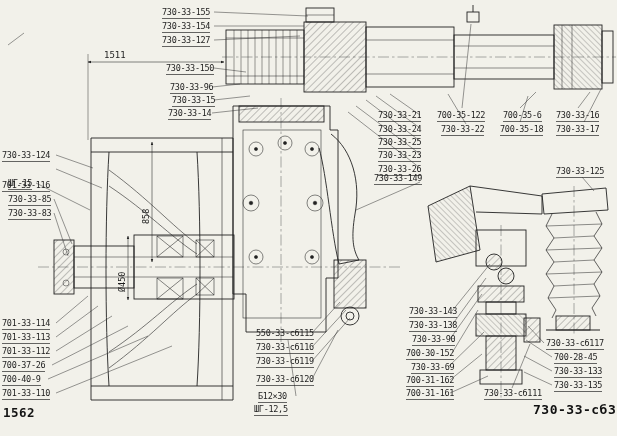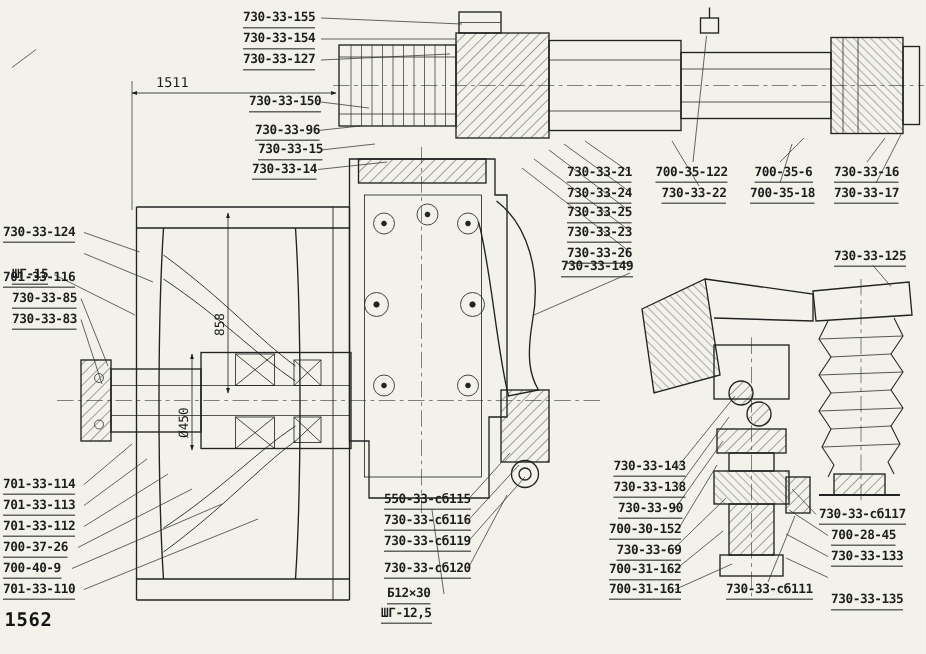--- a/index.html
+++ b/index.html
@@ -3,21 +3,21 @@
 <meta charset="utf-8">
 <style>
   * { margin:0; padding:0; box-sizing:border-box; }
   html,body { width:617px; height:436px; }
   body { background:#e8e7e0; font-family:"DejaVu Sans Mono", monospace; }
   .sheet { position:relative; width:617px; height:436px; background:#f2f1ea; overflow:hidden; }
   .art { position:absolute; left:0; top:0; }
   .lbl {
     position:absolute; font-size:8.5px; line-height:1; color:#1d1d1d;
     letter-spacing:-0.3px; white-space:nowrap;
-    border-bottom:1px solid rgba(40,40,40,.7); padding-bottom:1px;font-weight:bold;
+    border-bottom:1px solid rgba(40,40,40,.7); padding-bottom:1px;
   }
   .sheetnum {
     position:absolute; font-size:12.5px; font-weight:bold; color:#141414;
     letter-spacing:0.5px; white-space:nowrap;
   }
   .title {
     position:absolute; font-size:13px; font-weight:bold; color:#111;
     letter-spacing:0.5px; white-space:nowrap;
   }
   svg text { font-family:"DejaVu Sans Mono", monospace; fill:#1d1d1d; }
@@ -278,24 +278,25 @@
   <div class="lbl" style="left:406px;top:349px">700-30-152</div>
   <div class="lbl" style="left:411px;top:363px">730-33-69</div>
   <div class="lbl" style="left:406px;top:376px">700-31-162</div>
   <div class="lbl" style="left:406px;top:389px">700-31-161</div>
 
   <div class="lbl" style="left:484px;top:389px">730-33-сб111</div>
 
   <div class="lbl" style="left:546px;top:339px">730-33-сб117</div>
   <div class="lbl" style="left:554px;top:353px">700-28-45</div>
   <div class="lbl" style="left:554px;top:367px">730-33-133</div>
-  <div class="lbl" style="left:554px;top:396px">730-33-135</div>
+  <div class="lbl" style="left:554px;top:381px">730-33-135</div>
 
   <div class="lbl" style="left:256px;top:329px">550-33-сб115</div>
   <div class="lbl" style="left:256px;top:343px">730-33-сб116</div>
   <div class="lbl" style="left:256px;top:357px">730-33-сб119</div>
   <div class="lbl" style="left:256px;top:375px">730-33-сб120</div>
   <div class="lbl" style="left:258px;top:392px">Б12×30</div>
   <div class="lbl" style="left:254px;top:405px">ШГ-12,5</div>
 
   <div class="sheetnum" style="left:3px;top:405px">1562</div>
+  <div class="title" style="left:533px;top:402px">730-33-сб3</div>
 
 </div>
 
 </body></html>

